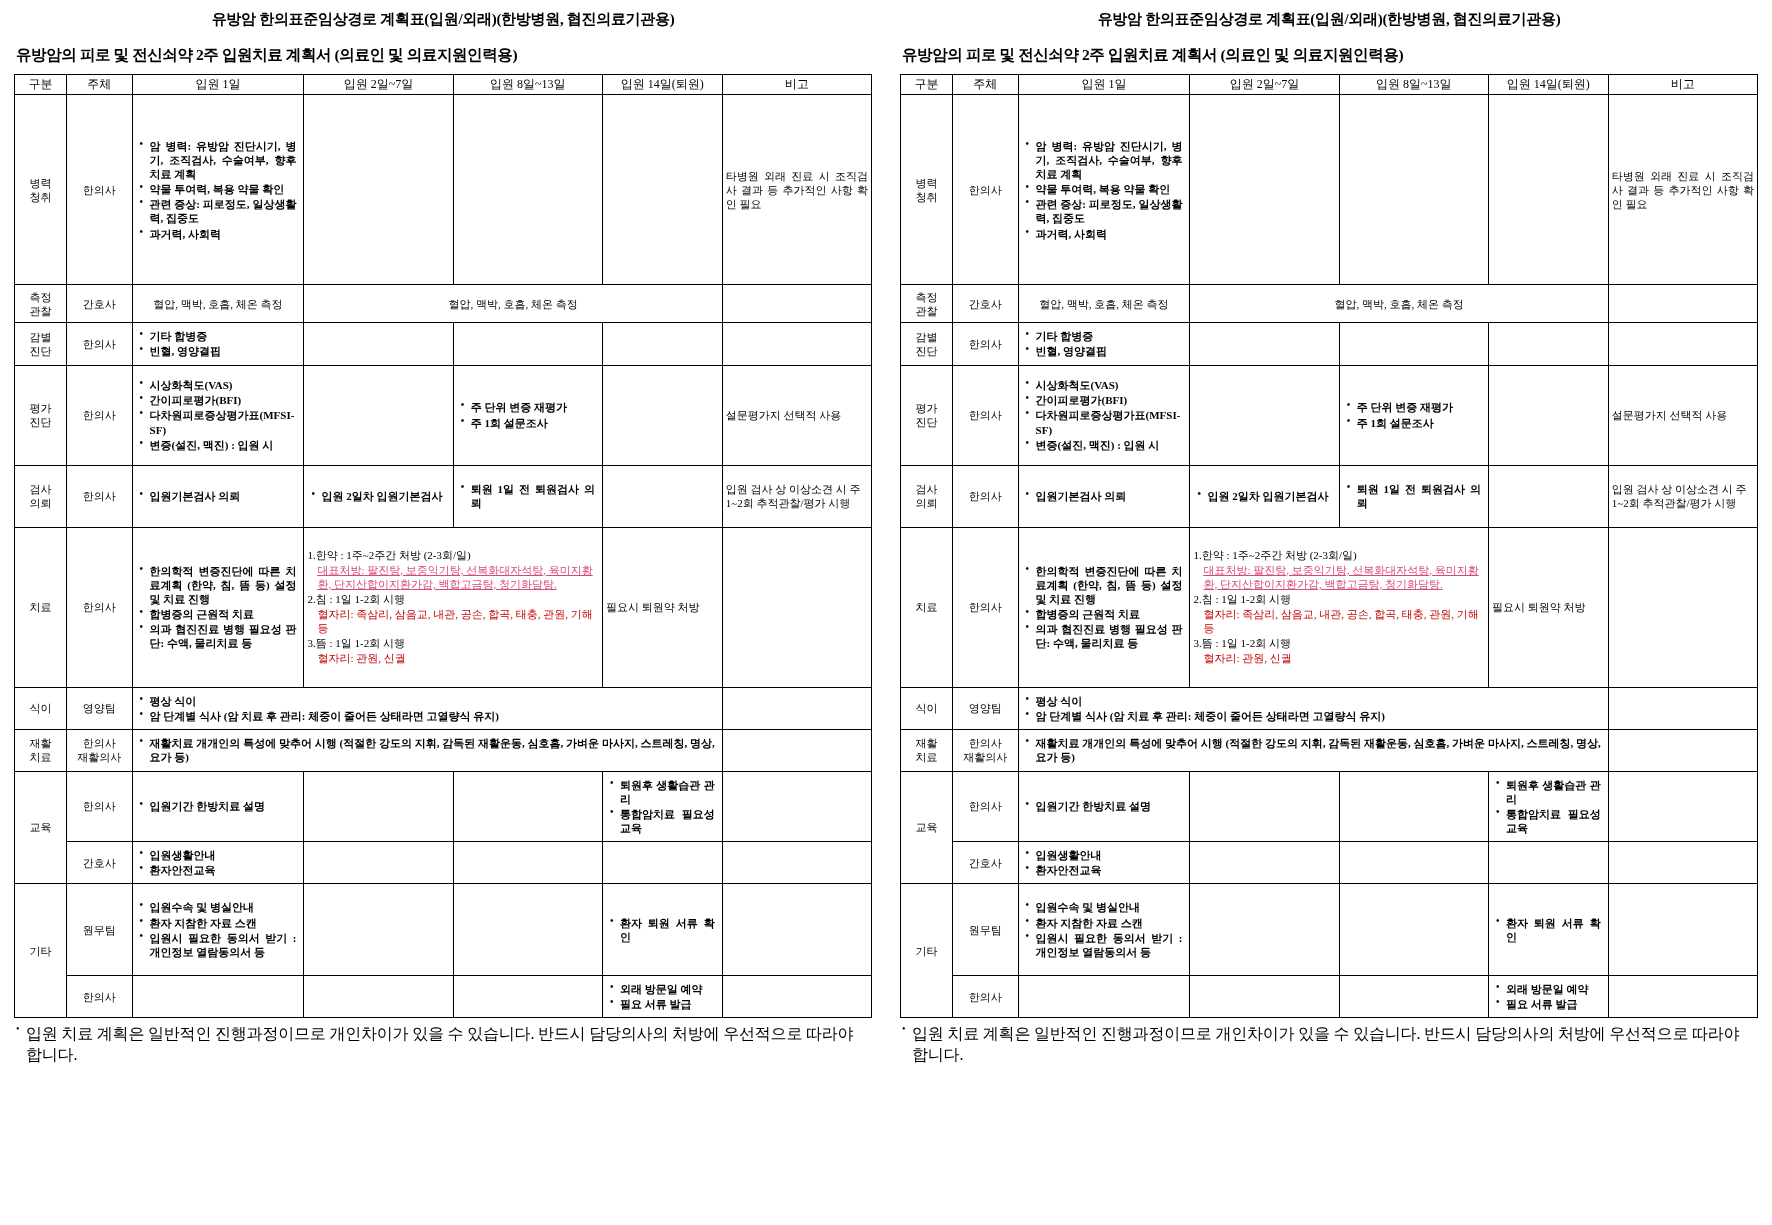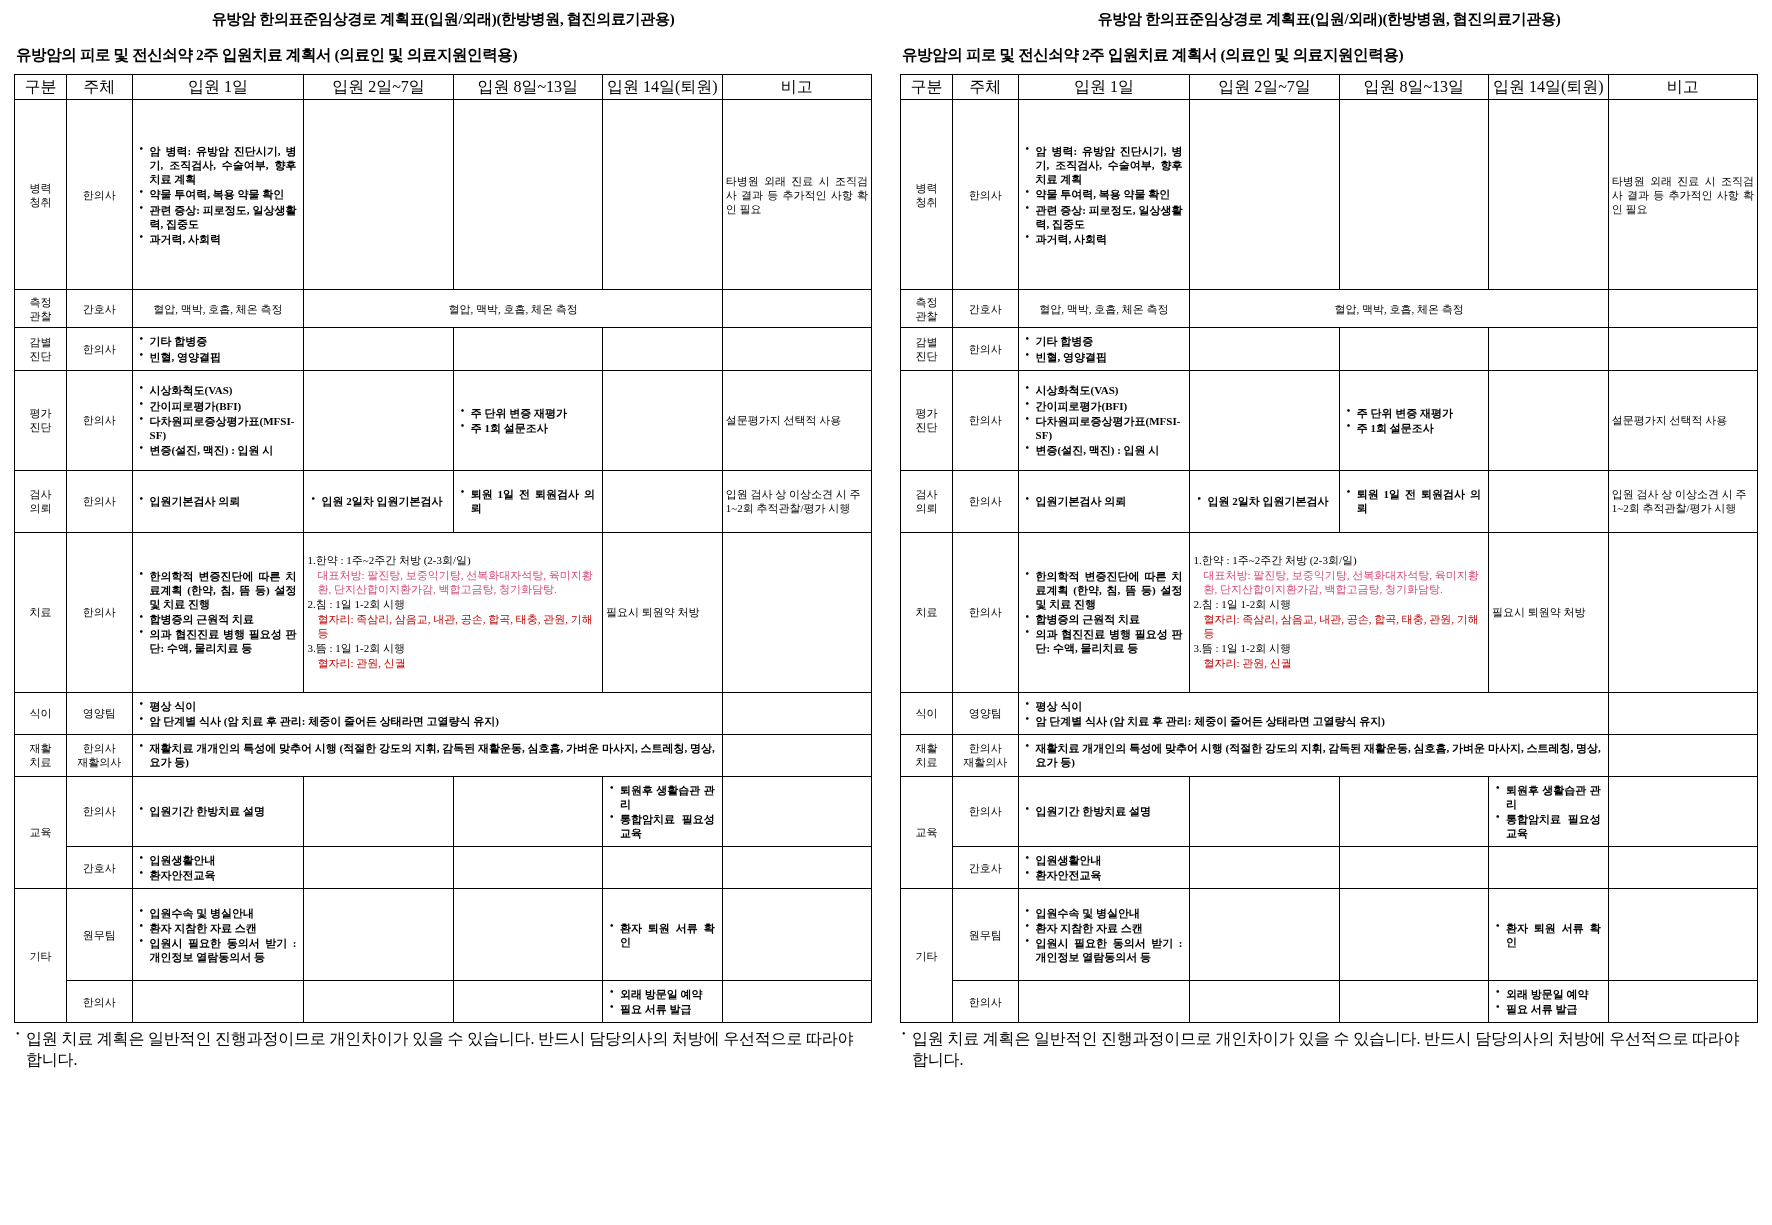--- a/index.html
+++ b/index.html
@@ -47,21 +47,21 @@
   table.plan th, table.plan td {
     border: 1px solid #000;
     vertical-align: middle;
     font-size: 11px;
     line-height: 1.28;
     padding: 2px 3px;
   }
   table.plan th {
     text-align: center;
     font-weight: normal;
-    font-size: 16px;
+    font-size: 12px;
     height: 20px;
   }
   td.ctr { text-align: center; }
   td.cell { vertical-align: top; padding-top: 4px; }
   td.mid { vertical-align: middle; }
   ul.bl {
     margin: 4px; padding: 0; list-style: none; font-weight: bold;
   }
   ul.bl > li {
     position: relative;
@@ -71,21 +71,21 @@
   }
   ul.bl > li::before {
     content: "•";
     position: absolute;
     left: 0; top: -1px;
     font-size: 10px;
   }
   .plain { margin: 0; }
   .plain div { margin-bottom: 1px; }
   .red { color: #c00000; }
-  .pink { color: #d64a7a; }
+  .pink { color: #d64a7a; text-decoration: underline; }
   .indent { padding-left: 10px; display: block; }
   .footnote {
     margin-top: 6px;
     font-size: 16px;
     position: relative;
     padding-left: 12px;
     letter-spacing: -0.2px;
   }
   .footnote::before {
     content: "•";

